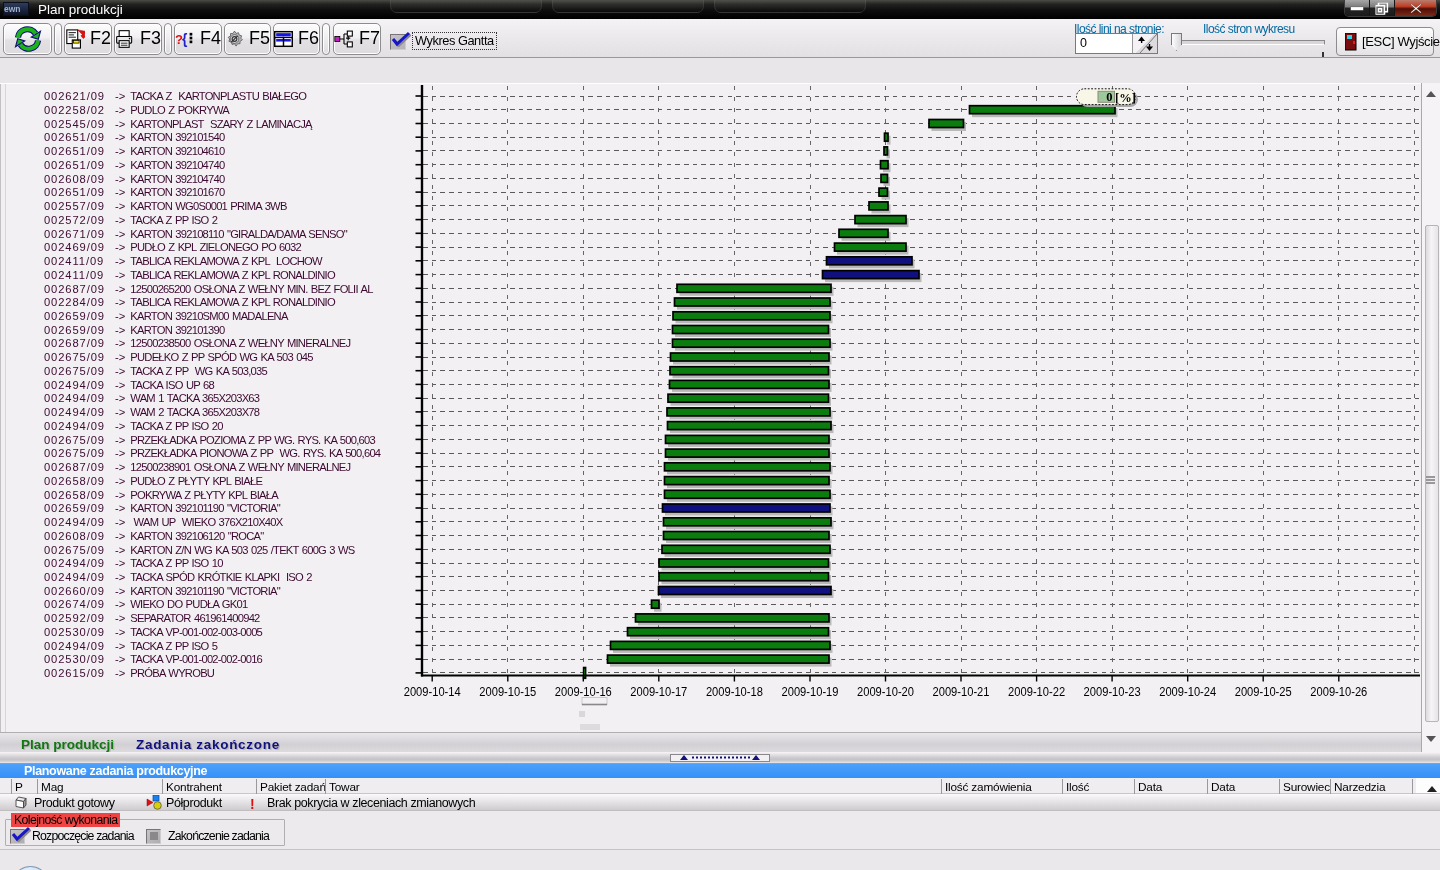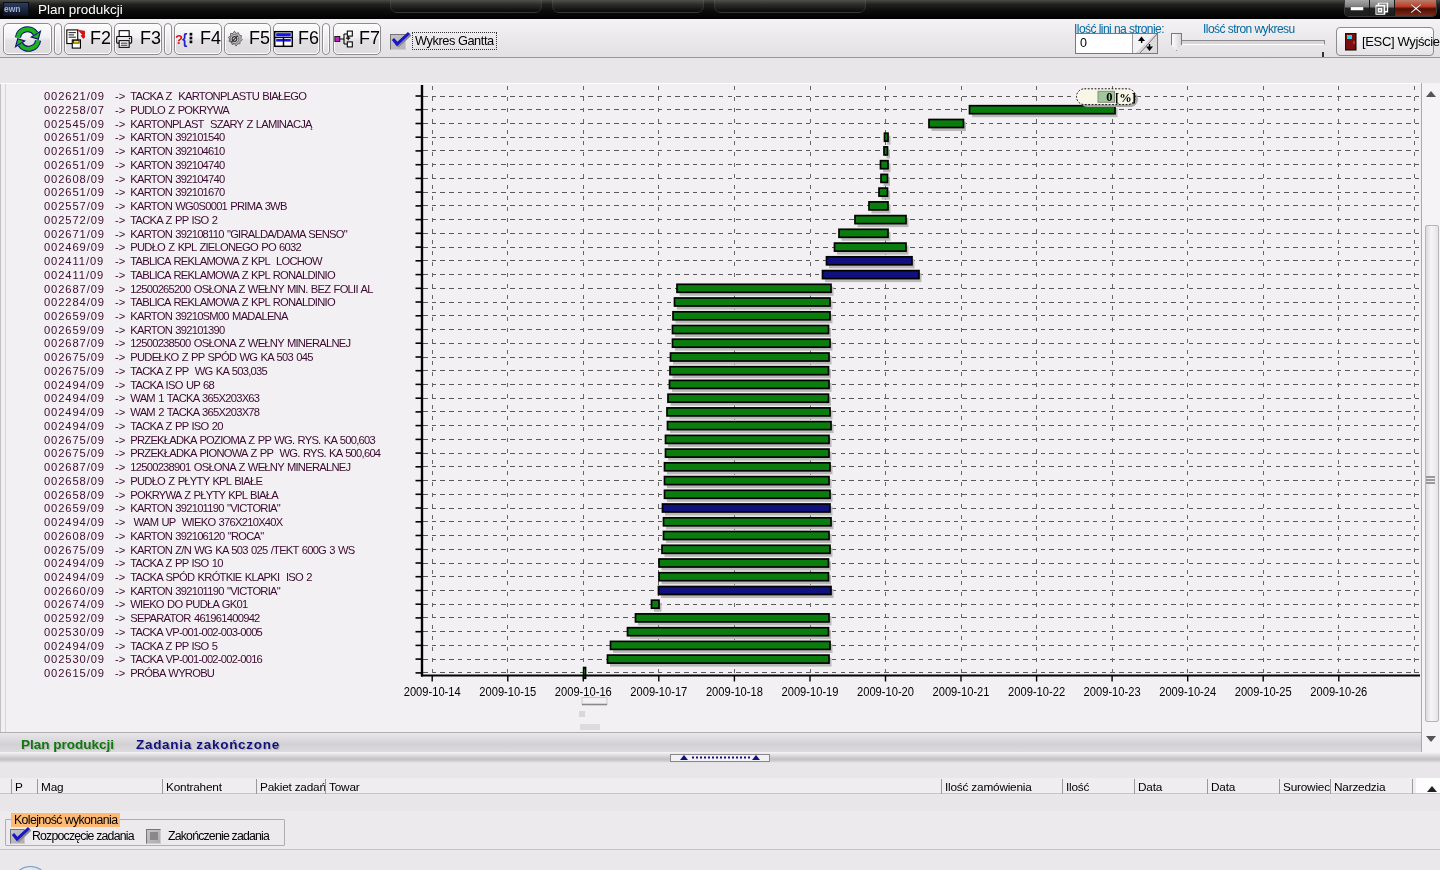--- a/index.html
+++ b/index.html
@@ -41,21 +41,21 @@
 #splitgrip{left:670px;top:753.5px;width:100px;height:8.5px;background:#f2f0f3;border:1px solid #8a888b;font-size:0;display:flex;align-items:center;justify-content:center}
 #planbar{left:0;top:763px;width:1440px;height:14.5px;border-top:1px solid #a49a8c;background:linear-gradient(180deg,#4da0fc,#3690f7);color:#fff;font-weight:bold;font-size:12.5px;line-height:13px}
 #planbar span{position:absolute;left:24px;top:0.5px;letter-spacing:-.32px}
 #gridhead{left:0;top:777.5px;width:1440px;height:16.5px;background:#efedf0;border-bottom:1px solid #c8c6c9;font-size:11.8px;color:#000;letter-spacing:-.2px}
 #gridhead span{position:absolute;top:2px}
 #gridhead i{position:absolute;top:1px;height:15px;width:1px;background:#9a989b}
 #legend{left:0;top:794px;width:1440px;height:16.5px;background:linear-gradient(180deg,#fbf9fc,#cecccf);border-bottom:1px solid #c0bec1;font-size:12.5px;letter-spacing:-.4px}
 #legend span{position:absolute;top:1.5px}
 #botpan{left:0;top:810.5px;width:1440px;height:39px;background:#eceaed}
 #groupbox{position:absolute;left:5px;top:8px;width:280px;height:27px;border:1px solid #b0aeb1;border-radius:1px}
-#groupbox .cap{position:absolute;left:5px;top:-7px;background:#fdba74;padding:0 3px;font-size:12.3px;letter-spacing:-.6px}
+#groupbox .cap{position:absolute;left:5px;top:-7px;background:#ef4444;padding:0 3px;font-size:12.3px;letter-spacing:-.6px}
 #groupbox .item{position:absolute;top:9px;display:flex;align-items:flex-start;font-size:12.3px;white-space:nowrap;letter-spacing:-.8px}
 .cb{width:15px;height:15px;background:linear-gradient(135deg,#c6c4c7,#aeacaf);border:1px solid;border-color:#767477 #cdcbce #cdcbce #767477;position:relative;margin-right:7px;flex:none}
 #footer{left:0;top:849px;width:1440px;height:21px;background:#eae8eb;border-top:1.5px solid #c4c2c5}
 #footer .circ{position:absolute;left:16px;top:16px;width:29px;height:20px;border-radius:50%;background:radial-gradient(circle at 40% 30%,#e8f0fa,#c2d4e6);border:1.5px solid #7d9cba}
 .nv{color:#0369a1;font-size:12px;position:absolute;letter-spacing:-.55px}
 </style></head>
 <body>
 <div id="app">
  <div id="titlebar">
    <div class="ghost" style="left:390px;width:152px"></div>
@@ -195,21 +195,21 @@
         <rect x="0" y="0" width="11" height="17" fill="#7a0d0d" stroke="#000" stroke-width="1"></rect>
         <rect x="2" y="2" width="5" height="4" fill="#20d8e8"></rect>
         <rect x="8" y="8" width="2" height="3" fill="#e02020"></rect>
       </svg>
    <span style="margin-left:25px;font-size:13px;letter-spacing:-.35px;white-space:nowrap">[ESC] Wyjście</span>
  </div>
  <div id="content">
       <div class="eline"></div>
       <div style="position:absolute;left:0;top:0;width:1px;height:649px;background:#c2c0c3"></div>
 <div class="lr" style="top:6.2px"><span class="n">002621/09</span><span class="a">-&gt;</span><span class="d">TACKA Z  KARTONPLASTU BIAŁEGO</span></div>
-<div class="lr" style="top:19.9px"><span class="n">002258/07</span><span class="a">-&gt;</span><span class="d">PUDLO Z POKRYWA</span></div>
+<div class="lr" style="top:19.9px"><span class="n">002258/02</span><span class="a">-&gt;</span><span class="d">PUDLO Z POKRYWA</span></div>
 <div class="lr" style="top:33.7px"><span class="n">002545/09</span><span class="a">-&gt;</span><span class="d">KARTONPLAST  SZARY Z LAMINACJĄ</span></div>
 <div class="lr" style="top:47.4px"><span class="n">002651/09</span><span class="a">-&gt;</span><span class="d">KARTON 392101540</span></div>
 <div class="lr" style="top:61.1px"><span class="n">002651/09</span><span class="a">-&gt;</span><span class="d">KARTON 392104610</span></div>
 <div class="lr" style="top:74.9px"><span class="n">002651/09</span><span class="a">-&gt;</span><span class="d">KARTON 392104740</span></div>
 <div class="lr" style="top:88.6px"><span class="n">002608/09</span><span class="a">-&gt;</span><span class="d">KARTON 392104740</span></div>
 <div class="lr" style="top:102.3px"><span class="n">002651/09</span><span class="a">-&gt;</span><span class="d">KARTON 392101670</span></div>
 <div class="lr" style="top:116.1px"><span class="n">002557/09</span><span class="a">-&gt;</span><span class="d">KARTON WG0S0001 PRIMA 3WB</span></div>
 <div class="lr" style="top:129.8px"><span class="n">002572/09</span><span class="a">-&gt;</span><span class="d">TACKA Z PP ISO 2</span></div>
 <div class="lr" style="top:143.5px"><span class="n">002671/09</span><span class="a">-&gt;</span><span class="d">KARTON 392108110 "GIRALDA/DAMA SENSO"</span></div>
 <div class="lr" style="top:157.3px"><span class="n">002469/09</span><span class="a">-&gt;</span><span class="d">PUDŁO Z KPL ZIELONEGO PO 6032</span></div>
@@ -496,20 +496,23 @@
           <rect x="52" y="2.5" width="2" height="2"></rect>
           <rect x="56" y="2.5" width="2" height="2"></rect>
           <rect x="60" y="2.5" width="2" height="2"></rect>
           <rect x="64" y="2.5" width="2" height="2"></rect>
           <rect x="68" y="2.5" width="2" height="2"></rect>
           <rect x="72" y="2.5" width="2" height="2"></rect>
           <rect x="76" y="2.5" width="2" height="2"></rect>
         </g>
       </svg>
     </div>
+ <div id="planbar">
+      <span>Planowane zadania produkcyjne</span>
+    </div>
  <div id="gridhead">
    <i style="left:11px"></i>
       <span style="left:15px">P</span>
    <i style="left:37px"></i>
       <span style="left:41px">Mag</span>
    <i style="left:162px"></i>
       <span style="left:166px">Kontrahent</span>
    <i style="left:256px"></i>
       <span style="left:260px">Pakiet zadań</span>
    <i style="left:325px"></i>
@@ -523,20 +526,36 @@
    <i style="left:1207px"></i>
       <span style="left:1211px">Data</span>
    <i style="left:1279px"></i>
       <span style="left:1283px">Surowiec</span>
    <i style="left:1330px"></i>
       <span style="left:1334px">Narzedzia</span>
    <i style="left:1412px"></i>
    <div style="position:absolute;left:1416px;top:0;width:24px;height:15.5px;background:#fdfdfd"></div>
    <div style="position:absolute;left:1427px;top:8px;width:0;height:0;border-left:5px solid transparent;border-right:5px solid transparent;border-bottom:6px solid #222"></div>
  </div>
+ <div id="legend">
+   <svg width="14" height="13" viewBox="0 0 14 13" style="position:absolute;left:14px;top:2px">
+        <path d="M4.5 1 L12 2.5 L9.5 5.5 L2 4 Z" fill="#e8e8e8" stroke="#444" stroke-width=".9"></path>
+        <path d="M2 4 L9.5 5.5 L9.5 12 L2 10.5 Z" fill="#fbfbfb" stroke="#444" stroke-width=".9"></path>
+        <path d="M9.5 5.5 L12 2.5 L12 9 L9.5 12 Z" fill="#9a9a9a" stroke="#444" stroke-width=".9"></path>
+      </svg>
+   <span style="left:34px">Produkt gotowy</span>
+   <svg width="17" height="15" viewBox="0 0 17 15" style="position:absolute;left:146px;top:1px">
+        <path d="M1 4 l6 3.5 -6 3.5 z" fill="#e01010" stroke="#900" stroke-width=".5"></path>
+        <rect x="7" y="0" width="6" height="6" fill="#1880f0" stroke="#0a4a9a" stroke-width=".7"></rect>
+        <circle cx="11.5" cy="10.5" r="3.8" fill="#d8d000" stroke="#555" stroke-width=".8"></circle>
+      </svg>
+   <span style="left:166px">Półprodukt</span>
+   <span style="left:250px;color:#e01010;font-weight:bold;font-size:14px">!</span>
+   <span style="left:267px">Brak pokrycia w zleceniach zmianowych</span>
+ </div>
  <div id="botpan">
    <div id="groupbox">
         <span class="cap">Kolejność wykonania</span>
      <div class="item" style="left:4px"><span class="cb">
             <svg width="20" height="16" style="position:absolute;left:0;top:-4px">
               <path d="M2 8 l4 5 12-11" fill="none" stroke="#8a888b" stroke-width="3" transform="translate(1.5,1.5)"></path>
               <path d="M2 8 l4 5 12-11" fill="none" stroke="#1616c8" stroke-width="3"></path>
             </svg>
           </span>Rozpoczęcie zadania</div>
      <div class="item" style="left:140px"><span class="cb">

